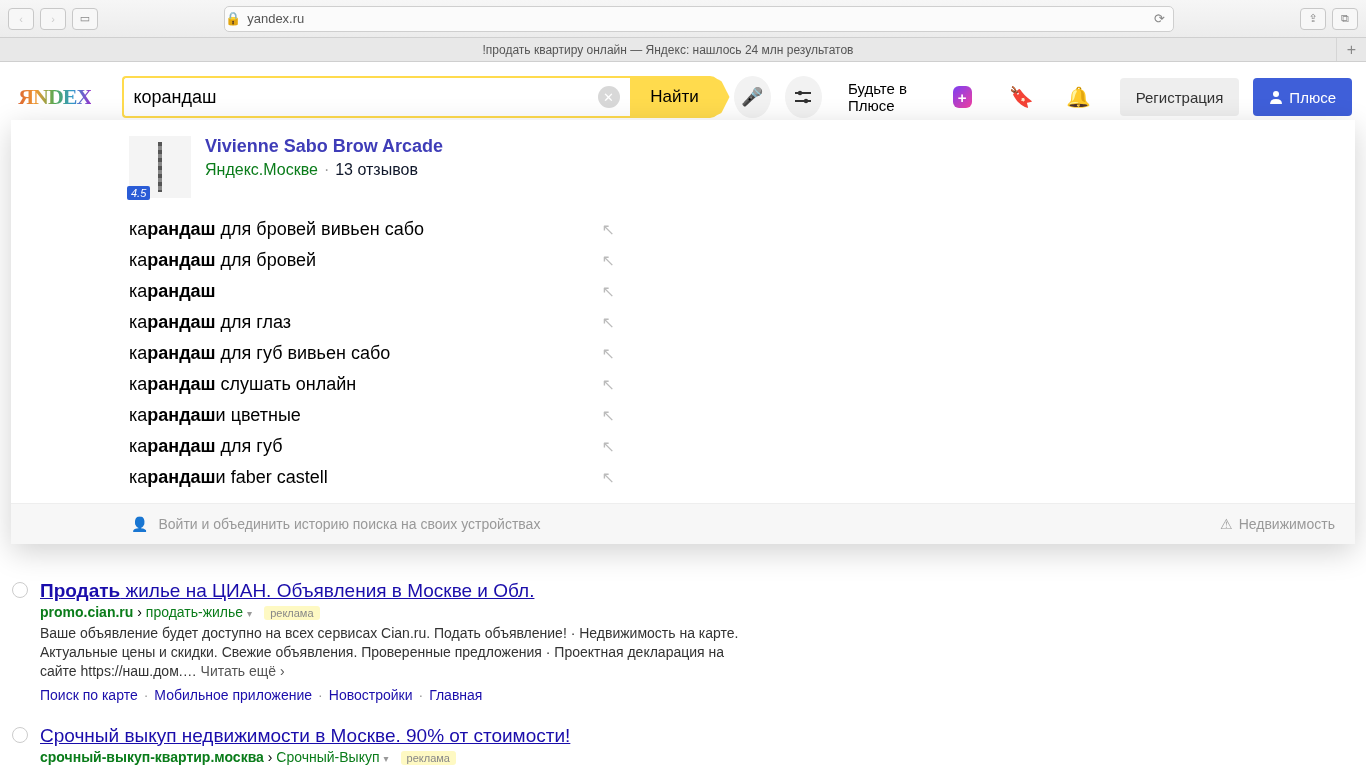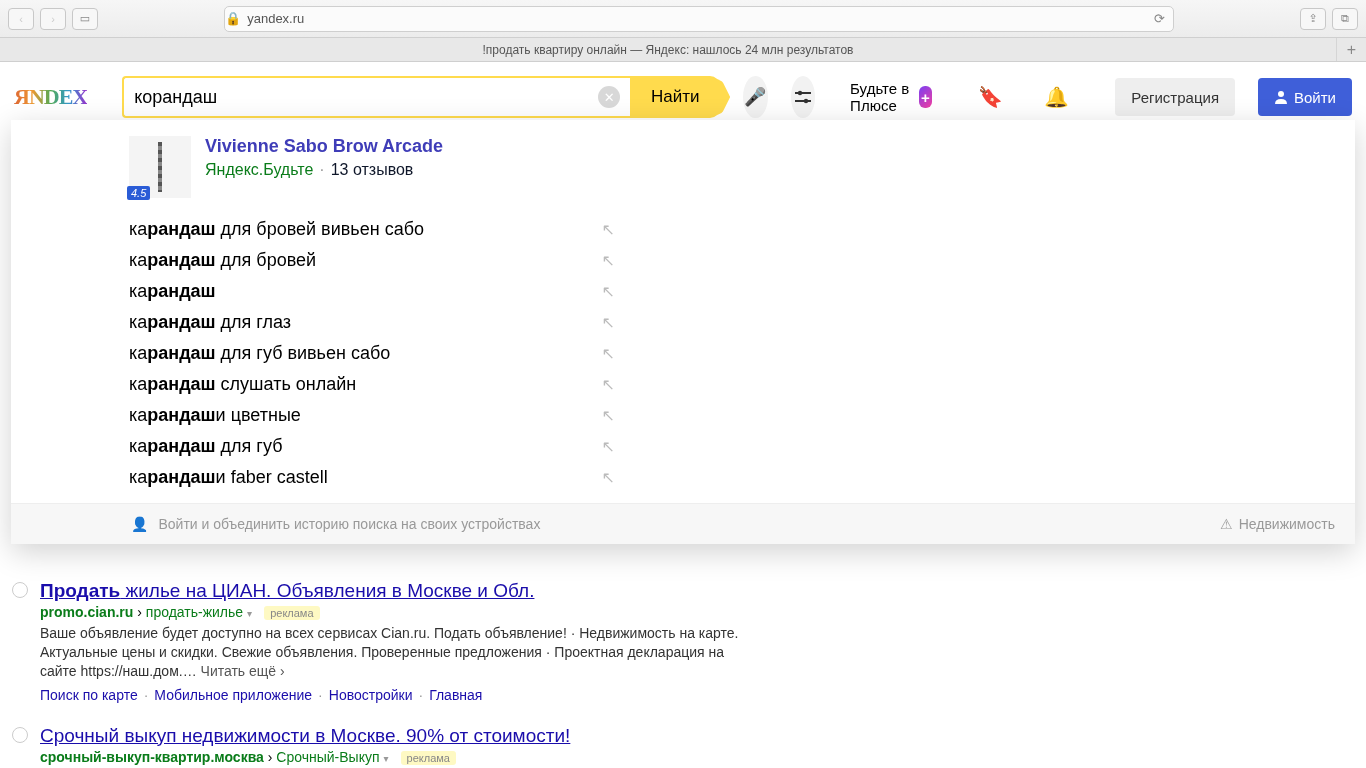--- a/index.html
+++ b/index.html
@@ -9,21 +9,21 @@
 .safari-bar { height: 38px; background: linear-gradient(#f6f6f6,#ececec); border-bottom:1px solid #cfcfcf; display:flex; align-items:center; padding:0 8px; gap:6px; }
 .sbtn { width:26px; height:22px; border:1px solid #c8c8c8; border-radius:4px; background:#f7f7f7; display:flex; align-items:center; justify-content:center; color:#888; font-size:11px; cursor:pointer;}
 .sbtn.disabled{ color:#ccc; }
 .url-bar { flex:1; margin:0 120px; height:26px; border:1px solid #cfcfcf; border-radius:5px; background:#fbfbfb; display:flex; align-items:center; justify-content:center; color:#555; font-size:13px; gap:6px;}
 .reload { margin-right:8px; color:#888;}
 .tab-bar { height:24px; background:#e8e8e8; border-bottom:1px solid #cfcfcf; display:flex; align-items:center; position:relative;}
 .tab { flex:1; text-align:center; font-size:12px; color:#555; }
 .plus-tab { width:30px; text-align:center; color:#888; cursor:pointer; border-left:1px solid #d5d5d5; height:100%; display:flex; align-items:center; justify-content:center;}
 
 
-.yx-header { display:flex; align-items:center; padding:14px 14px 10px 14px; gap:23px; }
+.yx-header { display:flex; align-items:center; padding:14px 14px 10px 14px; gap:14px; }
 .logo { width:92px; height:40px; display:flex; align-items:center; justify-content:center; font-weight:bold; }
 .logo-text { font-size:22px; background:linear-gradient(90deg,#d63,#e93,#5a5,#39c,#93c); -webkit-background-clip:text; background-clip:text; color:transparent; font-family:Georgia,serif; letter-spacing:-1px;}
 .search-wrap { display:flex; align-items:stretch; height:42px;padding-left:12px; }
 .search-box { width:508px; border:2px solid #ffdb4d; border-right:none; border-radius:4px 0 0 4px; display:flex; align-items:center; padding:0 10px; background:#fff;}
 .search-box input { flex:1; border:none; outline:none; font-size:18px; color:#000; }
 .clear-btn { width:22px; height:22px; border-radius:50%; background:#d8d8d8; color:#fff; display:flex; align-items:center; justify-content:center; font-size:13px; cursor:pointer;}
 .search-btn { width:90px; background:#ffdb4d; border:2px solid #ffdb4d; border-radius:0 10px 10px 0; font-size:17px; color:#000; cursor:pointer; position:relative;}
 .search-btn::after{content:""; position:absolute; right:-12px; top:0; bottom:0; width:24px; background:#ffdb4d; border-radius:0 40px 40px 0; clip-path:polygon(0 0, 60% 0, 100% 50%, 60% 100%, 0 100%);}
 .round-btn { width:42px; height:42px; border-radius:50%; background:#f2f2f2; display:flex; align-items:center; justify-content:center; cursor:pointer; color:#333; font-size:18px;}
 .plus-promo { font-size:15px; color:#000; display:flex; align-items:center; gap:8px; margin-left:12px;}
@@ -115,34 +115,34 @@
   </div>
   <span class="icon-muted" style="margin-left:24px;">🔖</span>
   <span class="icon-muted" style="margin-left:18px;">🔔</span>
   <div class="spacer"></div>
   <button class="reg-btn">Регистрация</button>
   <button class="login-btn">
     <svg width="14" height="14" viewBox="0 0 14 14">
         <circle cx="7" cy="4" r="3" fill="#fff"></circle>
         <path d="M1 14 Q1 9 7 9 Q13 9 13 14" fill="#fff"></path>
       </svg>
-    <span>Войти</span>
+    <span>Плюсе</span>
   </button>
 </div>
 
 <div class="suggest">
   <div class="sugg-inner">
     <div class="product">
       <div class="thumb">
         <div class="rating">4.5</div>
       </div>
       <div>
         <a href="#" class="prod-title">Vivienne Sabo Brow Arcade</a>
         <div class="prod-sub">
-          <span class="store">Яндекс.Будьте</span><span class="sep">·</span><span class="rev">13 отзывов</span>
+          <span class="store">Яндекс.Москве</span><span class="sep">·</span><span class="rev">13 отзывов</span>
         </div>
       </div>
     </div>
     <div class="sugg-list" id="sugg-list">
         <div class="sugg-item">
           <span class="txt">ка<b>рандаш</b> для бровей вивьен сабо</span>
           <span class="use-icon">↖</span>
         </div>
         <div class="sugg-item">
           <span class="txt">ка<b>рандаш</b> для бровей</span>

